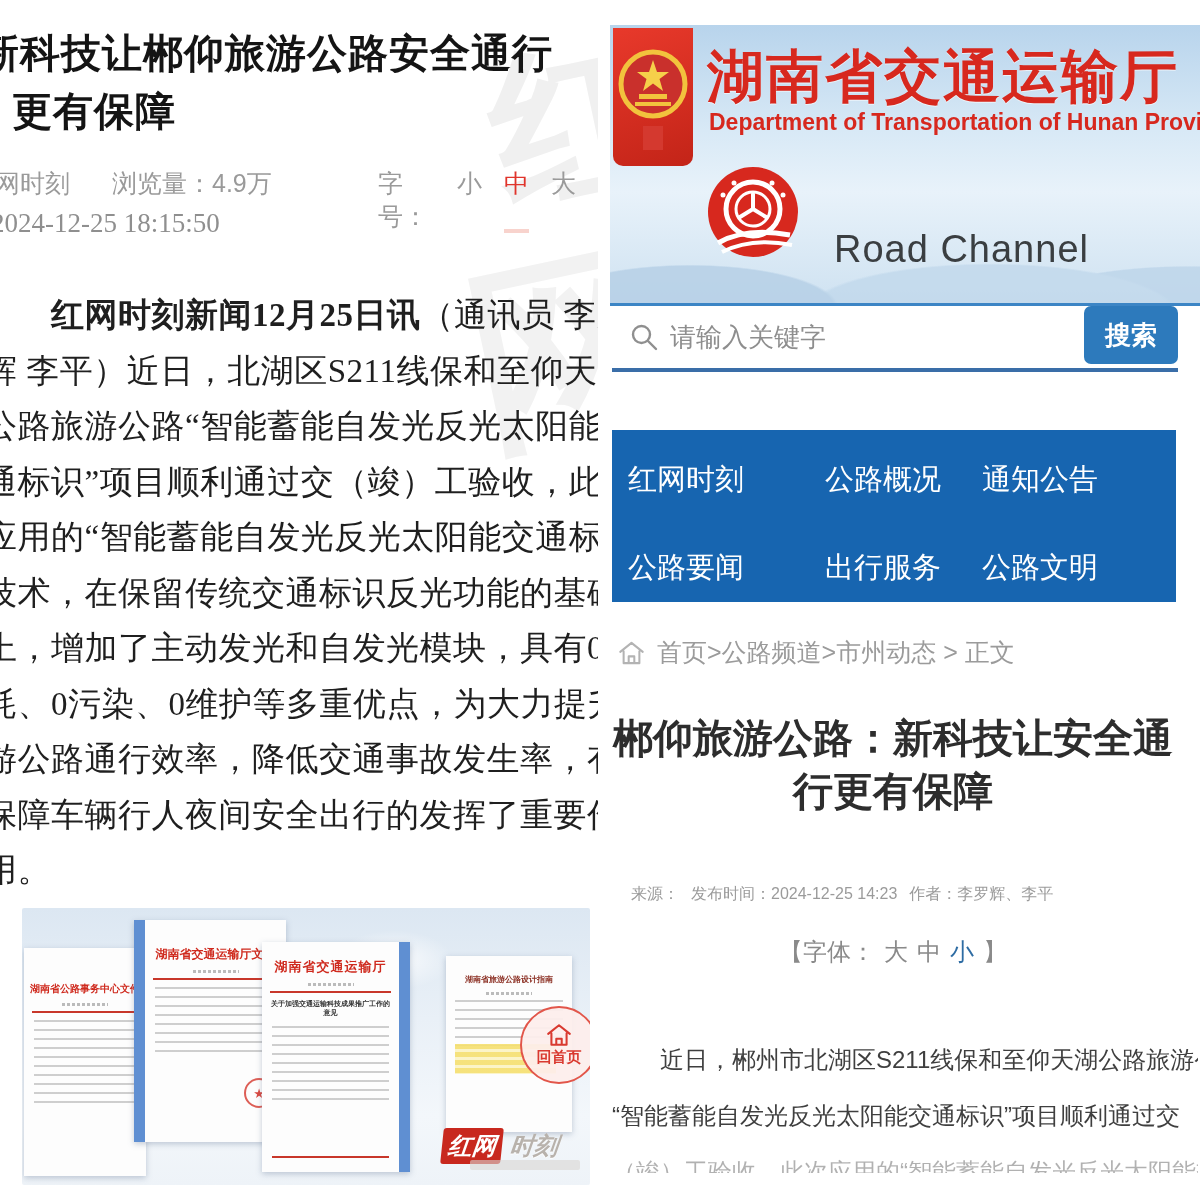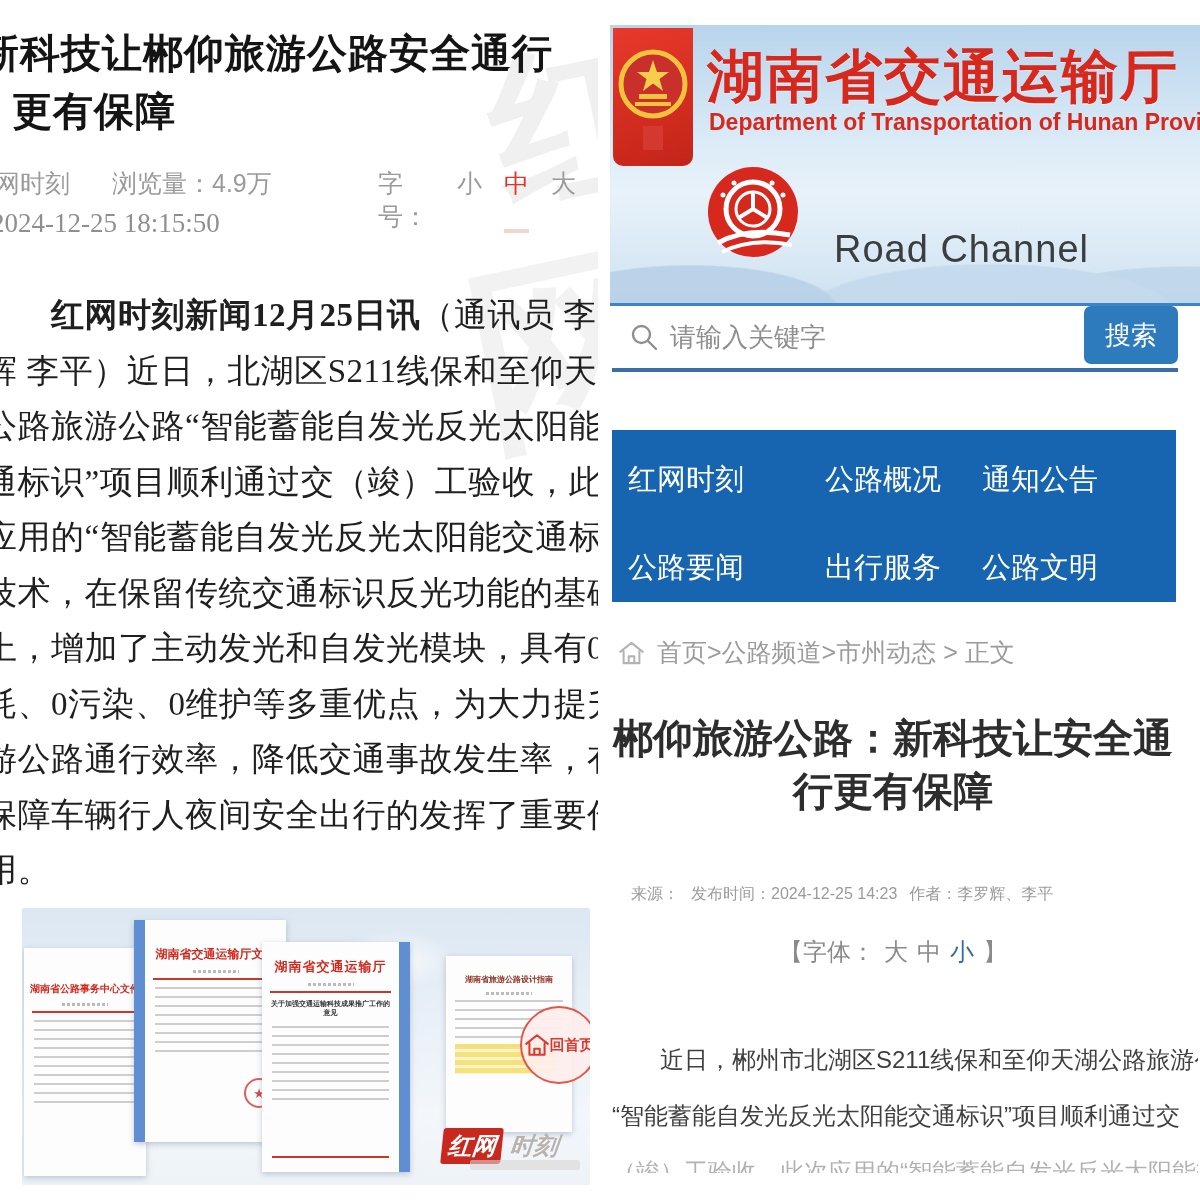--- a/index.html
+++ b/index.html
@@ -58,21 +58,21 @@
   .doc3 .doc-lines { height:78px; }
   .doc3::after { content:""; position:absolute; left:10px; right:10px; bottom:14px; height:2px; background:#c8372a; }
   .doc4 { left:424px; top:48px; width:126px; height:176px; }
   .doc4 .doc-title { font-size:8px; color:#8b2f23; margin-top:8px; }
   .doc4 .doc-lines { height:46px; margin:5px 9px; }
   .doc4::after { content:""; position:absolute; left:9px; right:16px; top:88px; height:30px;
                  background:repeating-linear-gradient(180deg,#f5df6e 0 5px,#fbf3c2 5px 8px); opacity:.9; }
 
   .back-home { position:absolute; left:498px; top:98px; width:78px; height:78px; border-radius:50%;
                background:rgba(253,238,236,.93); border:2px solid #e2564a; color:#d93a30;
-               display:flex; align-items:center; justify-content:center; cursor:pointer; }
+               display:flex; flex-direction:column; align-items:center; justify-content:center; cursor:pointer; }
   .back-home svg { width:26px; height:24px; }
   .back-home .bh-label { font-size:15px; font-weight:bold; margin-top:1px; white-space:nowrap; }
 
   .rlogo { position:absolute; left:420px; top:220px; display:flex; transform:skewX(-6deg); }
   .rlogo .rl-seg { font-style:italic; font-weight:bold; font-size:24px; padding:2px 6px; white-space:nowrap; }
   .rlogo .rl-seg:nth-child(1) { background:#c8281e; color:#fff; border-radius:3px; }
   .rlogo .rl-seg:nth-child(2) { color:#b8b2ac; text-shadow:0 1px 1px #fff; margin-left:2px; }
   .rlogo-sub { position:absolute; left:448px; top:252px; width:110px; height:10px; background:#d9d6d2; opacity:.6; border-radius:2px; }
 
   
@@ -96,21 +96,21 @@
   .ch-en  { position:absolute; left:224px; top:203px; font-size:38px; color:#3a3e41; letter-spacing:1px; white-space:nowrap; }
 
   .band-line { position:absolute; left:0; top:303px; width:590px; height:3px; background:#3c85c5; }
 
   .search-row { position:absolute; left:2px; top:306px; width:566px; height:66px; }
   .search-input { position:absolute; left:0; top:0; width:472px; height:62px; background:#fff; border:none; outline:none;
                   font-size:26px; color:#444; padding:0 10px 0 58px; font-family:inherit; }
   .search-input::placeholder { color:#8e8e8e; }
   .mag { position:absolute; left:18px; top:17px; width:28px; height:28px; pointer-events:none; }
   .search-btn { position:absolute; left:472px; top:0; width:94px; height:58px; background:#2d7abc; color:#fff; border:none;
-                font-size:26px; font-weight:normal; border-radius:7px; cursor:pointer; font-family:inherit; }
+                font-size:26px; font-weight:bold; border-radius:7px; cursor:pointer; font-family:inherit; }
   .search-underline { position:absolute; left:0; top:62px; width:566px; height:4px; background:#3a6ea8; }
 
   .nav { position:absolute; left:2px; top:430px; width:564px; height:172px; background:#1765b0;
          display:grid; grid-template-columns:197px 157px 1fr; padding:30px 0 0 16px; align-content:start; row-gap:48px; }
   .nav .nav-item { color:#fff; font-size:29px; white-space:nowrap; cursor:pointer; }
 
   .crumb { position:absolute; left:8px; top:636px; display:flex; align-items:center; gap:12px; color:#9b9b9b; font-size:25px; cursor:pointer;justify-content:center; }
   .crumb svg { width:27px; height:26px; }
 
   .r-title { position:absolute; left:0; top:712px; width:566px; text-align:center; font-size:40px; font-weight:bold; color:#2d2d2d; line-height:53px; }

